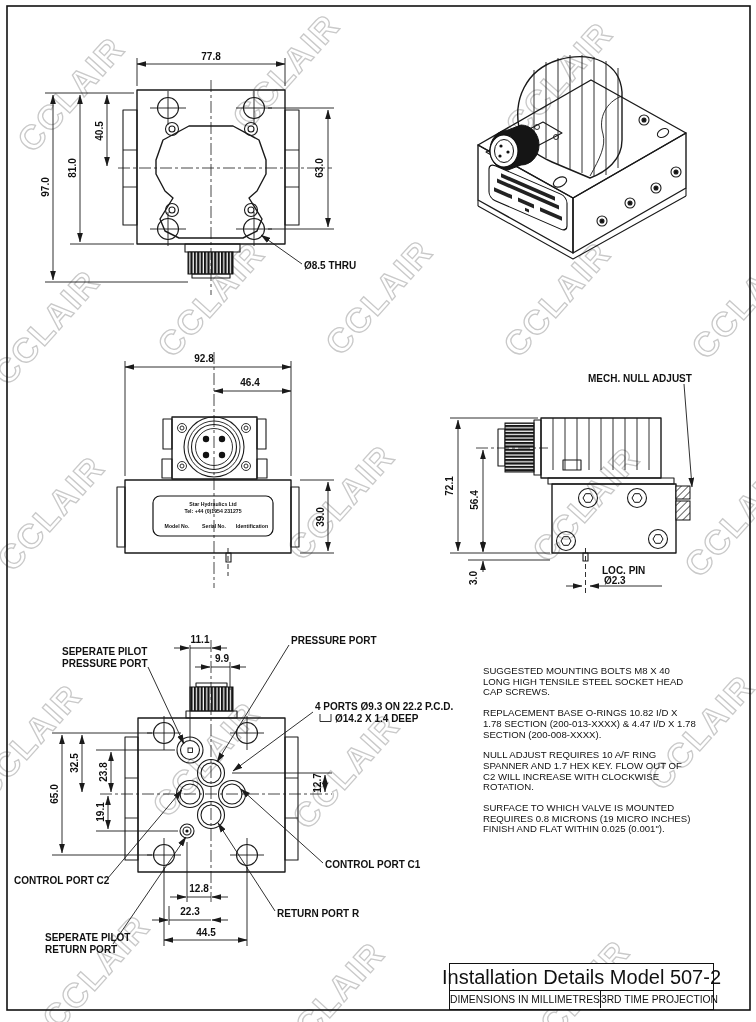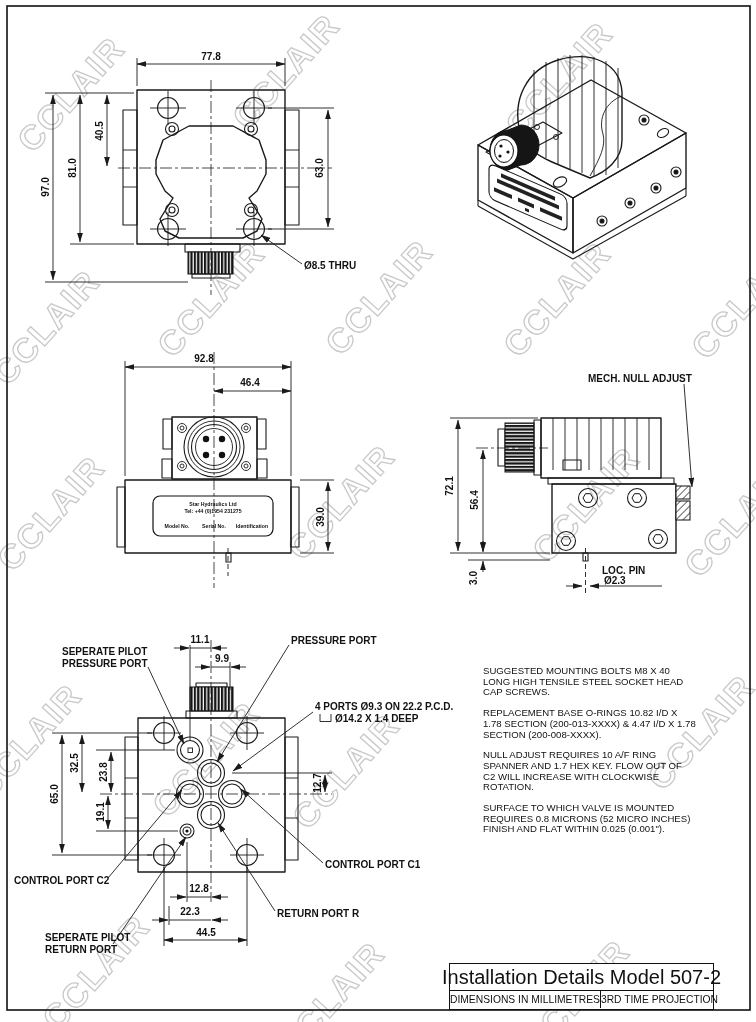--- a/index.html
+++ b/index.html
@@ -456,21 +456,21 @@
 LONG HIGH TENSILE STEEL SOCKET HEAD
 CAP SCREWS.</p>
     <p class="note">REPLACEMENT BASE O-RINGS 10.82 I/D X
 1.78 SECTION (200-013-XXXX) &amp; 4.47 I/D X 1.78
 SECTION (200-008-XXXX).</p>
     <p class="note">NULL ADJUST REQUIRES 10 A/F RING
 SPANNER AND 1.7 HEX KEY. FLOW OUT OF
 C2 WILL INCREASE WITH CLOCKWISE
 ROTATION.</p>
     <p class="note">SURFACE TO WHICH VALVE IS MOUNTED
-REQUIRES 0.8 MICRONS (52 MICRO INCHES)
+REQUIRES 0.8 MICRONS (19 MICRO INCHES)
 FINISH AND FLAT WITHIN 0.025 (0.001").</p>
   </div>
 
   <div class="tb">
     <div class="trow">Installation Details Model 507-2</div>
     <div class="brow">
       <div class="bcell l">DIMENSIONS IN MILLIMETRES</div>
       <div class="bcell r">3RD TIME PROJECTION</div>
     </div>
   </div>

